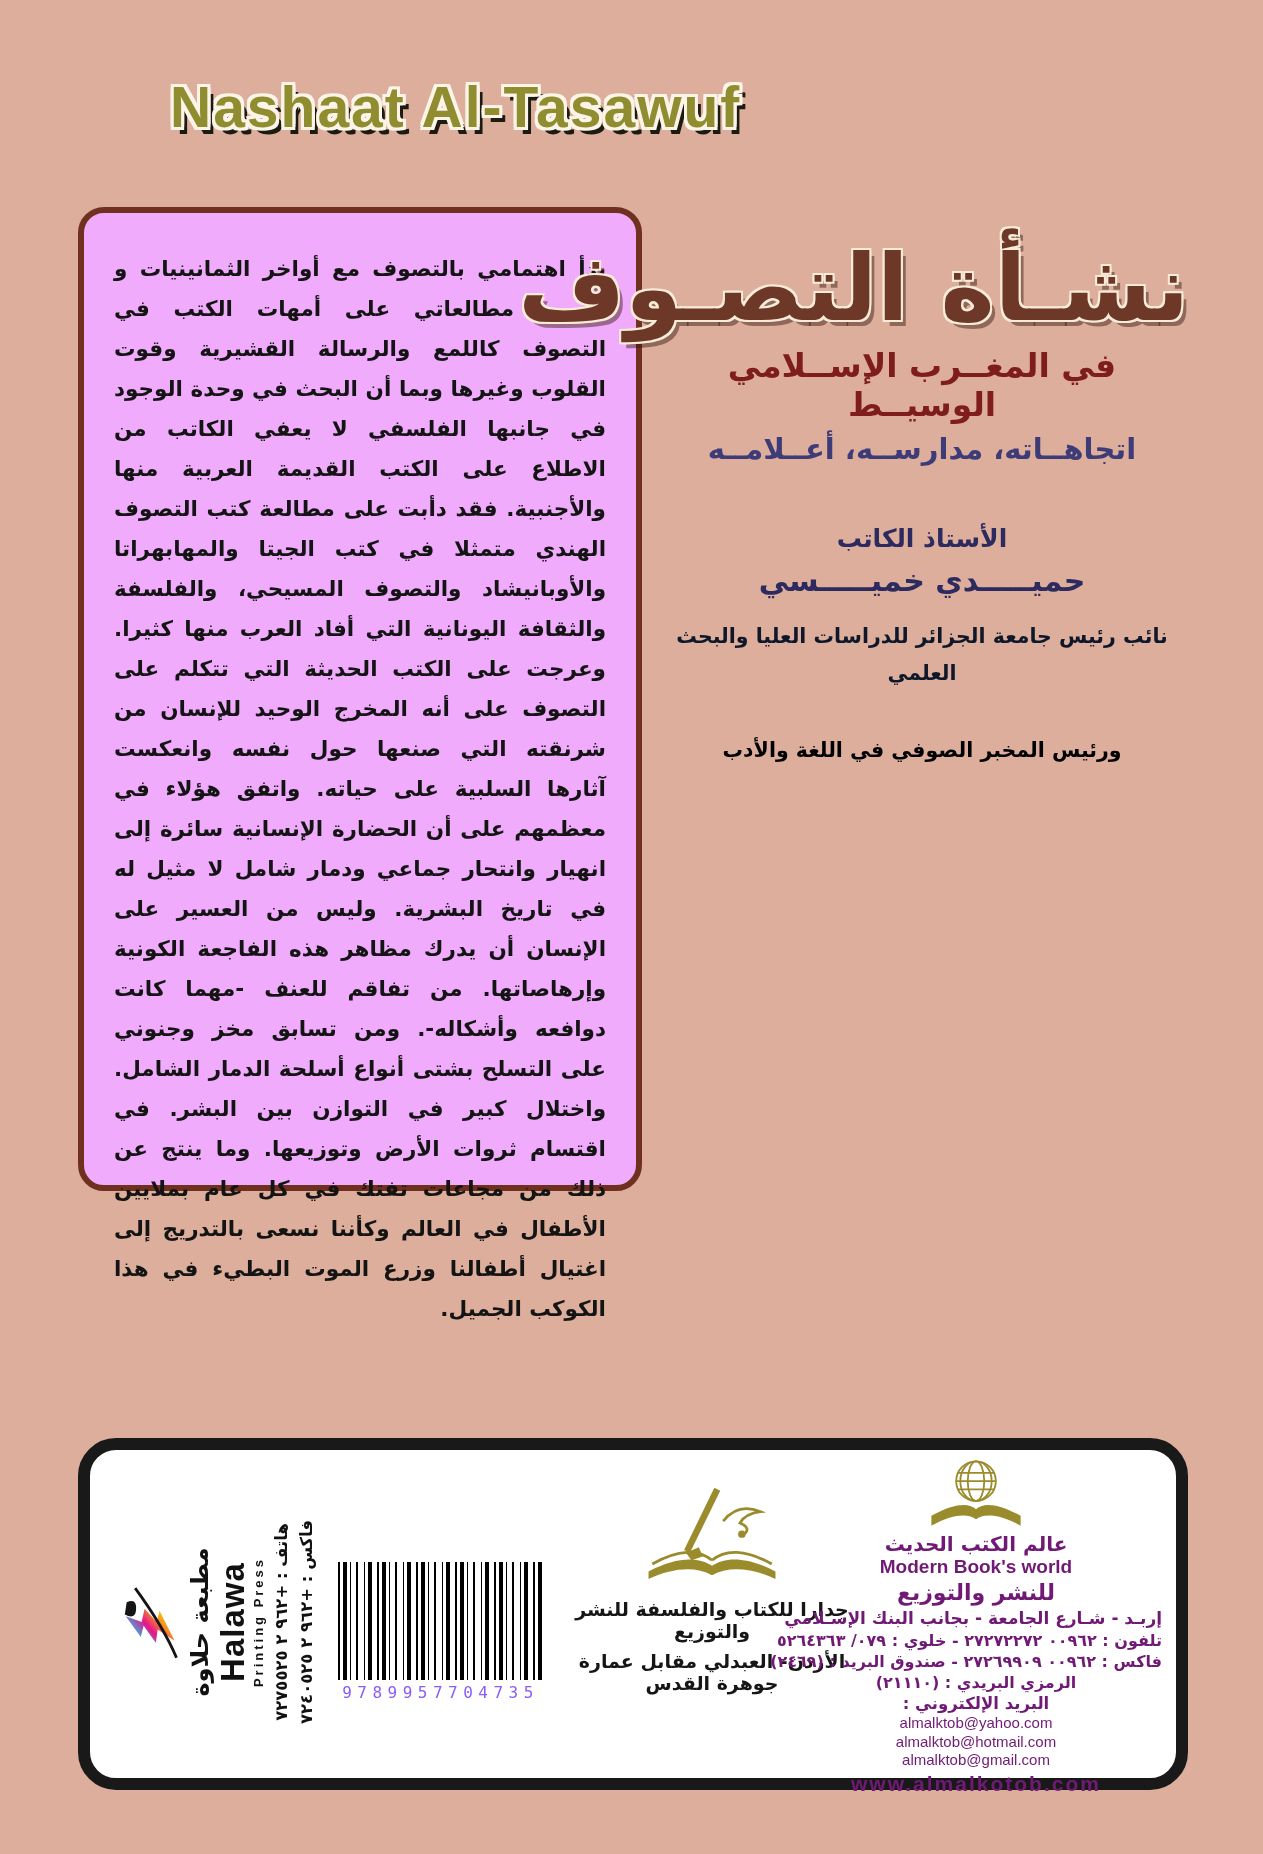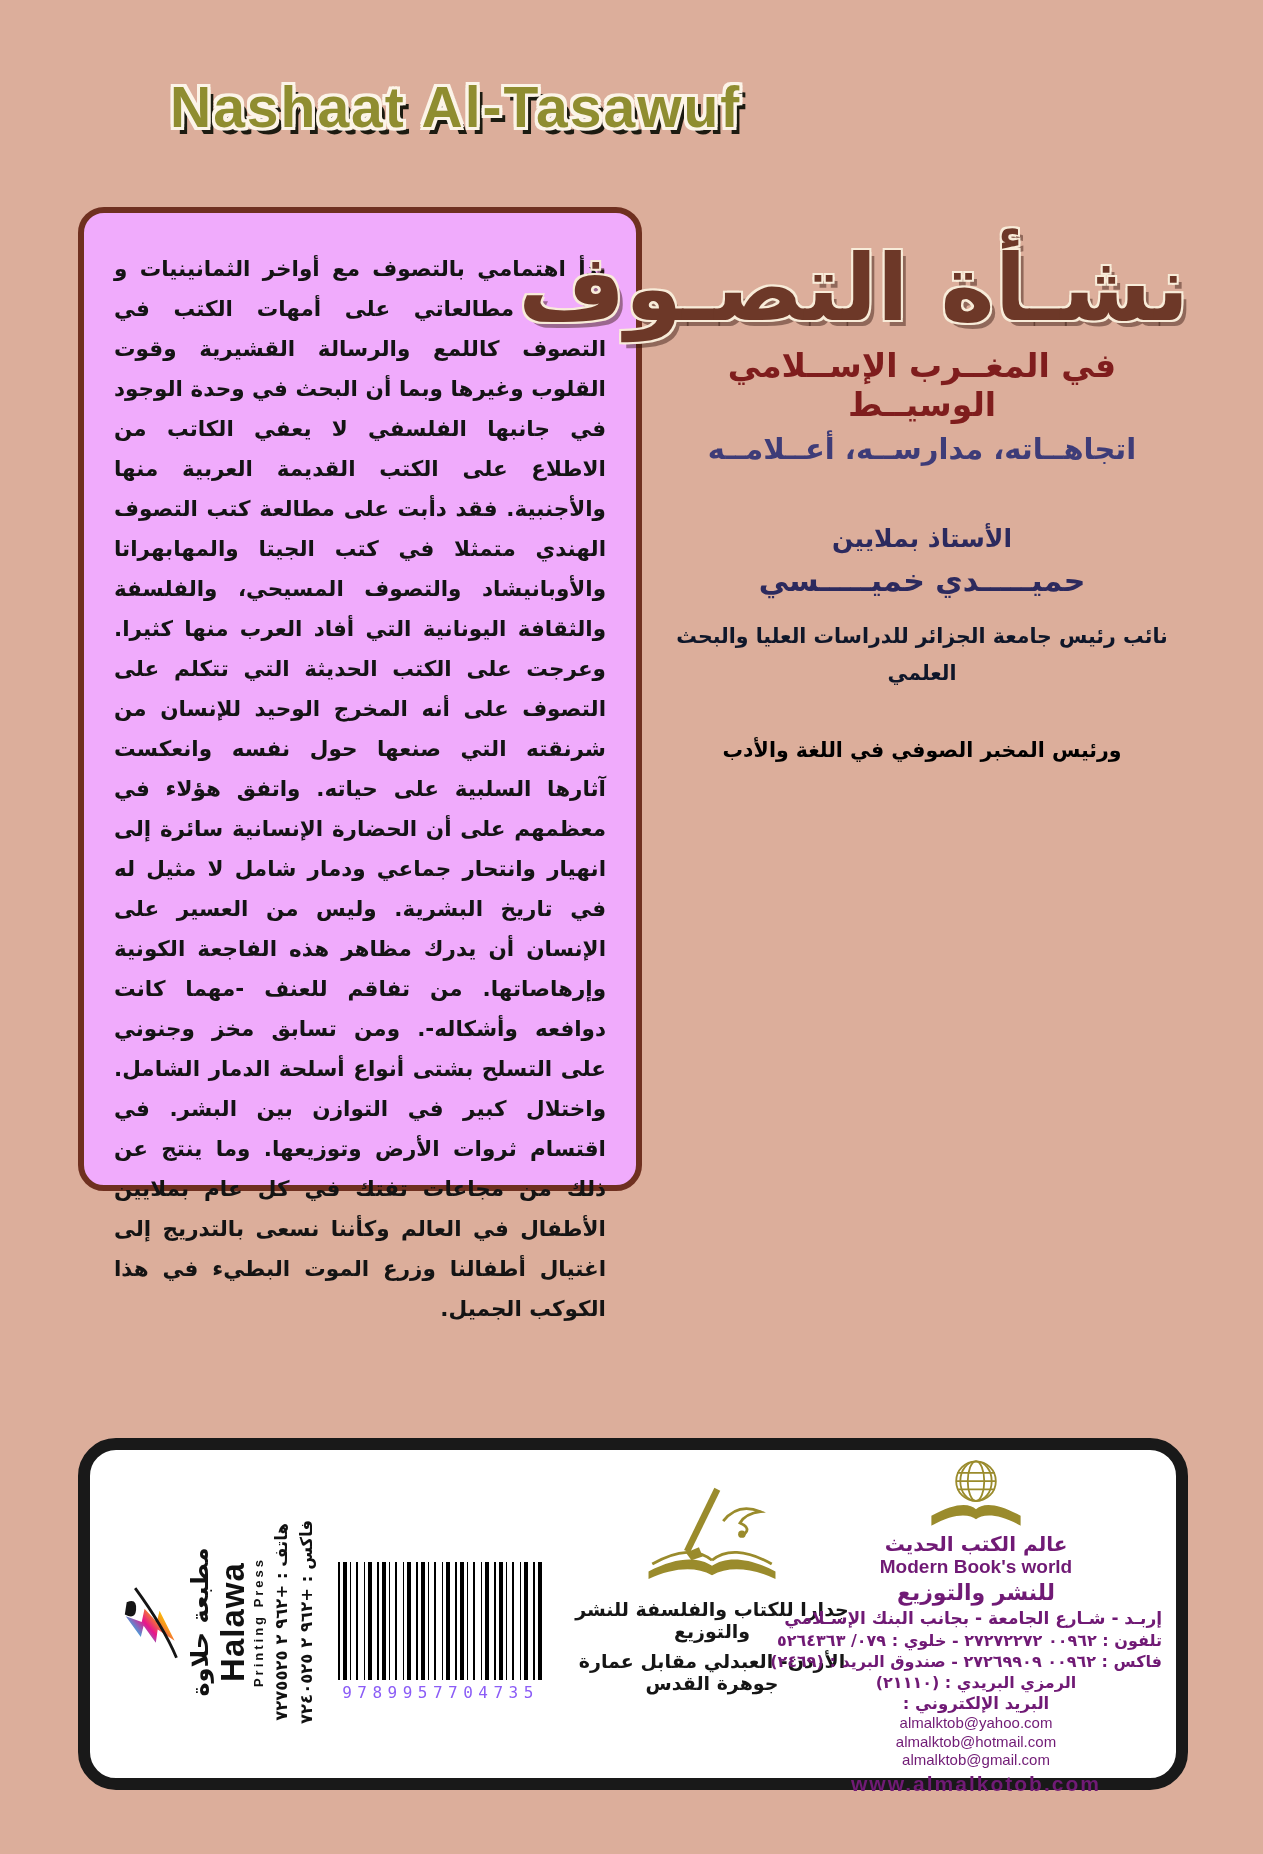--- a/index.html
+++ b/index.html
@@ -75,21 +75,21 @@
   <div class="title-en">Nashaat Al-Tasawuf</div>
 
   <div class="text-box">
     <div class="back-par">بدأ اهتمامي بالتصوف مع أواخر الثمانينيات و انصبت مطالعاتي على أمهات الكتب في التصوف كاللمع والرسالة القشيرية وقوت القلوب وغيرها وبما أن البحث في وحدة الوجود في جانبها الفلسفي لا يعفي الكاتب من الاطلاع على الكتب القديمة العربية منها والأجنبية. فقد دأبت على مطالعة كتب التصوف الهندي متمثلا في كتب الجيتا والمهابهراتا والأوبانيشاد والتصوف المسيحي، والفلسفة والثقافة اليونانية التي أفاد العرب منها كثيرا. وعرجت على الكتب الحديثة التي تتكلم على التصوف على أنه المخرج الوحيد للإنسان من شرنقته التي صنعها حول نفسه وانعكست آثارها السلبية على حياته. واتفق هؤلاء في معظمهم على أن الحضارة الإنسانية سائرة إلى انهيار وانتحار جماعي ودمار شامل لا مثيل له في تاريخ البشرية. وليس من العسير على الإنسان أن يدرك مظاهر هذه الفاجعة الكونية وإرهاصاتها. من تفاقم للعنف -مهما كانت دوافعه وأشكاله-. ومن تسابق مخز وجنوني على التسلح بشتى أنواع أسلحة الدمار الشامل. واختلال كبير في التوازن بين البشر. في اقتسام ثروات الأرض وتوزيعها. وما ينتج عن ذلك من مجاعات تفتك في كل عام بملايين الأطفال في العالم وكأننا نسعى بالتدريج إلى اغتيال أطفالنا وزرع الموت البطيء في هذا الكوكب الجميل.</div>
   </div>
 
   <div class="right-col">
     <div class="title-ar">نشـأة التصـوف</div>
     <div class="subtitle1">في المغــرب الإســلامي الوسيــط</div>
     <div class="subtitle2">اتجاهــاته، مدارســه، أعــلامــه</div>
-    <div class="author-title">الأستاذ بملايين</div>
+    <div class="author-title">الأستاذ الكاتب</div>
     <div class="author-name">حميـــــدي خميـــــسي</div>
     <div class="role1">نائب رئيس جامعة الجزائر للدراسات العليا والبحث العلمي</div>
     <div class="role2">ورئيس المخبر الصوفي في اللغة والأدب</div>
   </div>
 
   <div class="footer-box">
     <div class="footer-inner">
 
       <div class="halawa-rot">
         <span>

